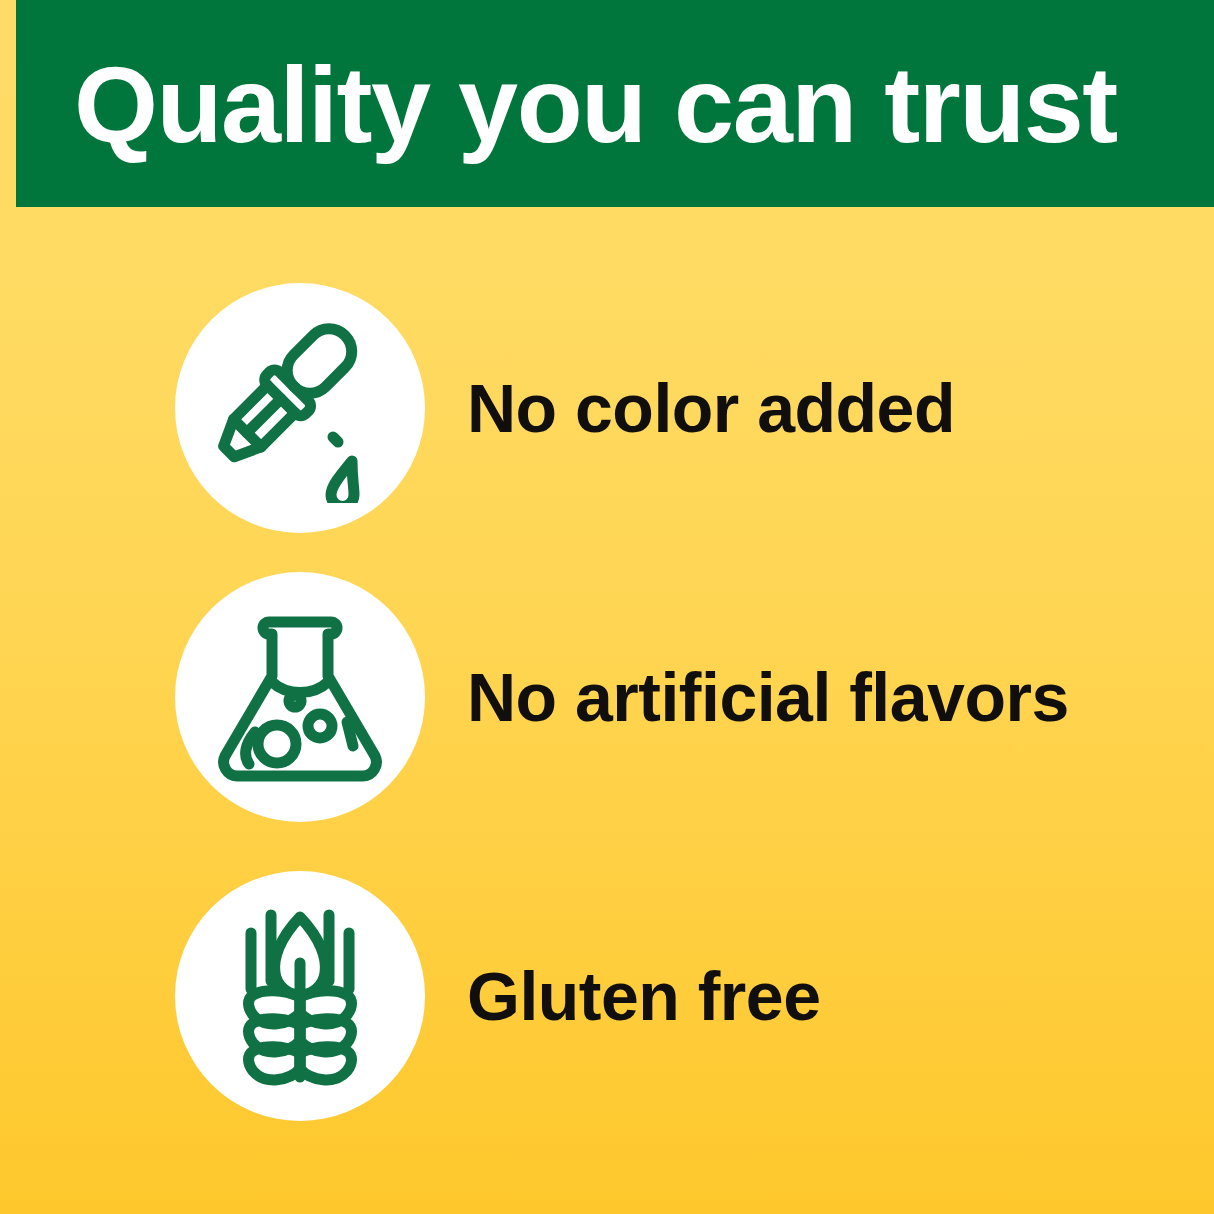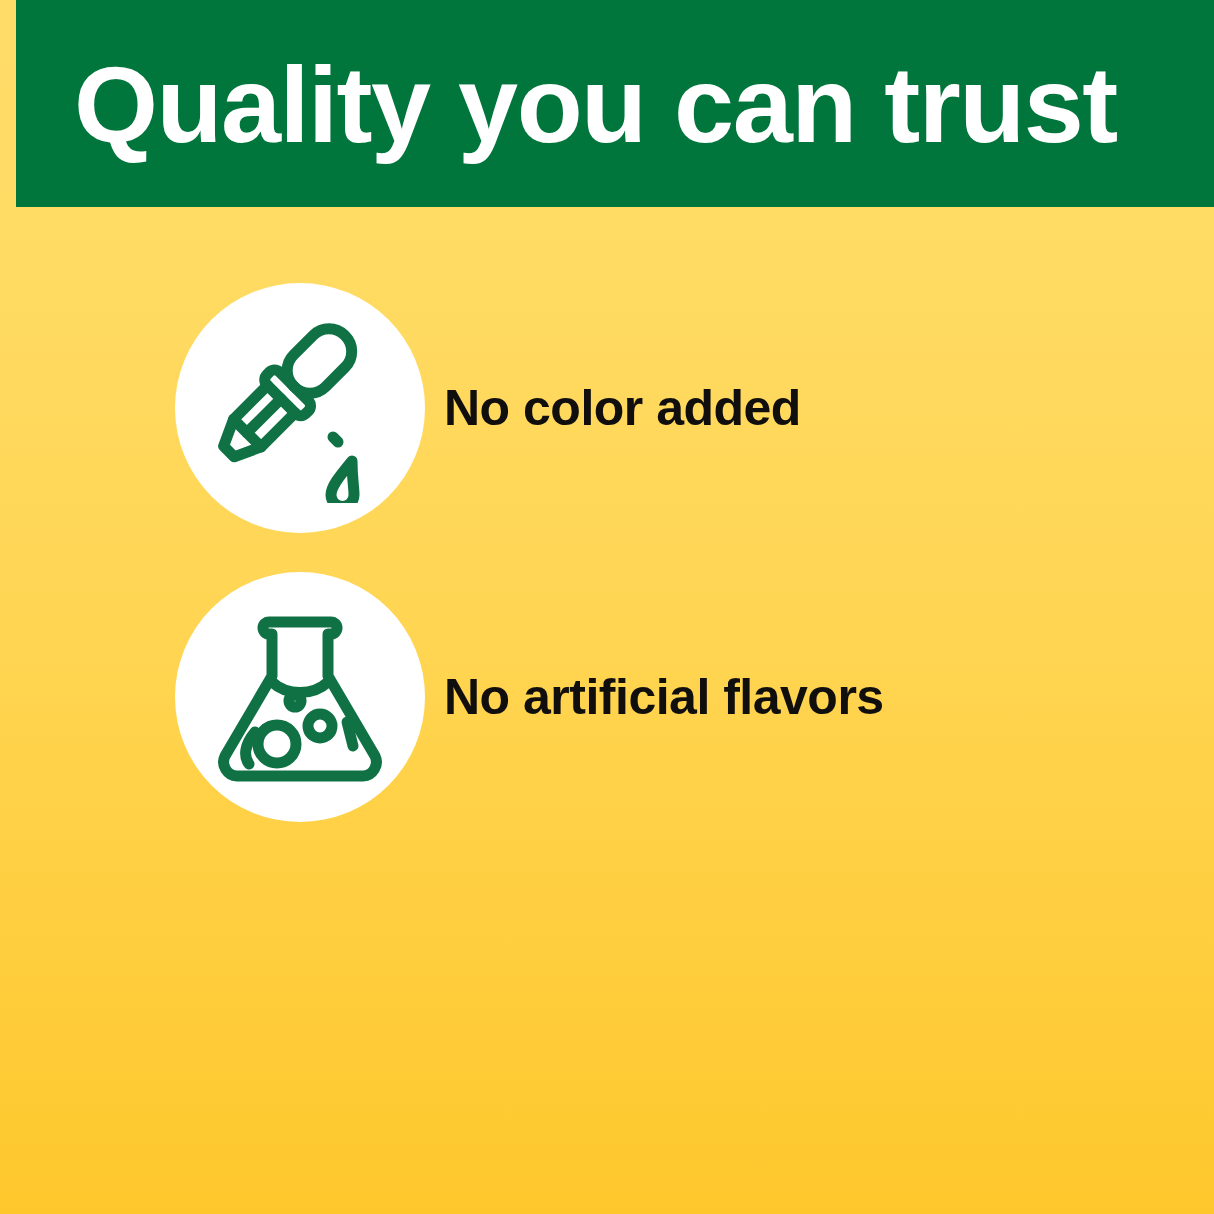--- a/index.html
+++ b/index.html
@@ -70,29 +70,29 @@
     display: flex;
     align-items: center;
     justify-content: center;
   }
   .feature-badge svg {
     display: block;
   }
 
   .feature-label {
     position: absolute;
-    left: 444px;
+    left: 467px;
     top: 0;
     height: 250px;
     display: flex;
     align-items: center;
     color: #100f0d;
     font-family: "Liberation Sans", sans-serif;
     font-weight: bold;
-    font-size: 50px;
+    font-size: 68px;
     line-height: 62px;
     letter-spacing: -0.5px;
     white-space: nowrap;
   }
 </style>
 </head>
 <body>
 
 <div id="promo-card">
 
@@ -153,14 +153,64 @@
 
           <path d="M48 128 C38 140 36 152 42 160"></path>
 
           <path d="M140 118 L146 142"></path>
         </svg>
       </span>
     </div>
     <div class="feature-label">No artificial flavors</div>
   </div>
 
+  <div class="feature-row" id="feature-row-2">
+    <div class="feature-badge">
+      <span>
+        <svg width="190" height="190" viewBox="0 0 190 190" fill="none" stroke="#107244" stroke-width="11" stroke-linecap="round" stroke-linejoin="round">
+
+          <path d="M95 62 L95 176"></path>
+
+          <path d="M46 32 L46 88"></path>
+          <path d="M66 14 L66 80"></path>
+
+          <path d="M144 32 L144 88"></path>
+          <path d="M124 14 L124 80"></path>
+
+          <path d="M95 16
+                   C74 38 68 58 70 72
+                   C72 86 84 94 95 94
+                   C106 94 118 86 120 72
+                   C122 58 116 38 95 16 Z"></path>
+
+          <path d="M95 96
+                   C78 88 58 88 48 94
+                   C42 98 42 106 48 114
+                   C60 128 84 124 95 112 Z"></path>
+          <path d="M95 96
+                   C112 88 132 88 142 94
+                   C148 98 148 106 142 114
+                   C130 128 106 124 95 112 Z"></path>
+
+          <path d="M95 124
+                   C78 116 58 116 48 122
+                   C42 126 42 134 48 142
+                   C60 156 84 152 95 140 Z"></path>
+          <path d="M95 124
+                   C112 116 132 116 142 122
+                   C148 126 148 134 142 142
+                   C130 156 106 152 95 140 Z"></path>
+
+          <path d="M95 152
+                   C78 144 58 144 48 150
+                   C42 154 42 162 48 170
+                   C60 184 84 180 95 168 Z"></path>
+          <path d="M95 152
+                   C112 144 132 144 142 150
+                   C148 154 148 162 142 170
+                   C130 184 106 180 95 168 Z"></path>
+        </svg>
+      </span>
+    </div>
+    <div class="feature-label">Gluten free</div>
+  </div>
 
 </div>
 
 </body></html>

